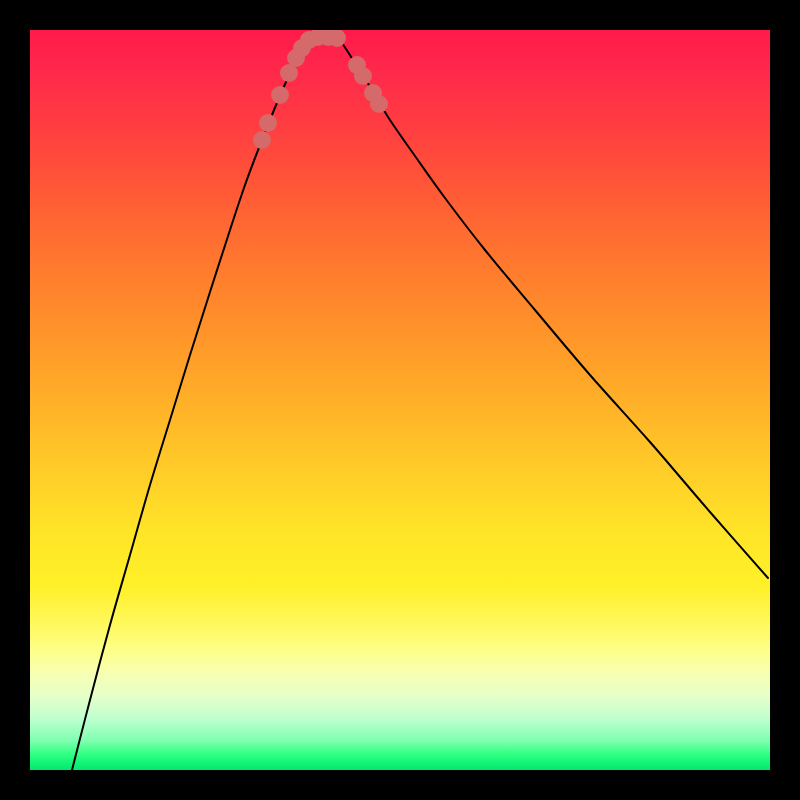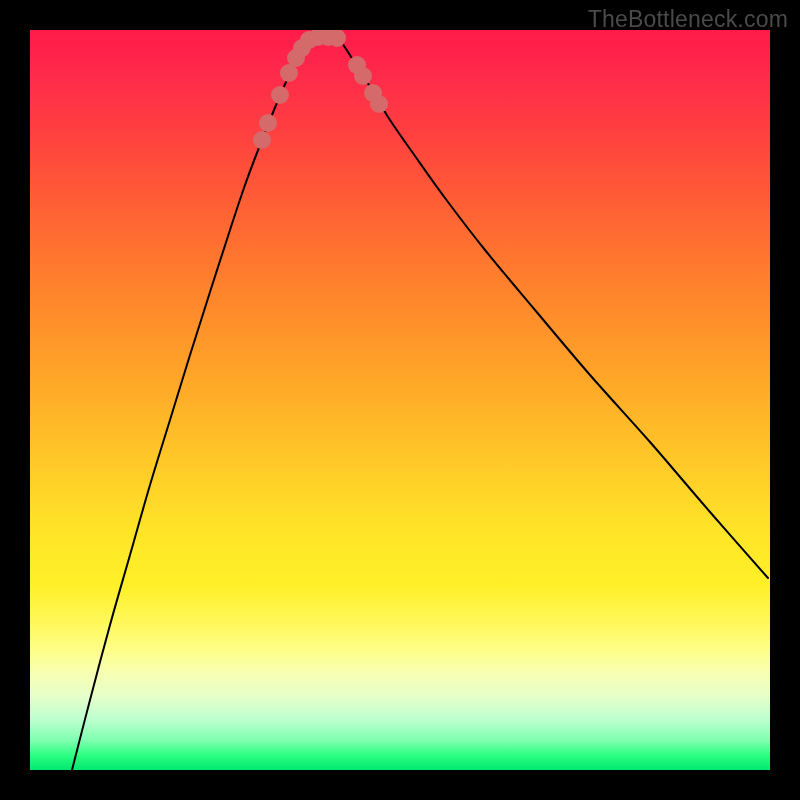--- a/index.html
+++ b/index.html
@@ -81,14 +81,13 @@
         <circle cx="279" cy="10" r="9" fill="#d46a6a"></circle>
         <circle cx="288" cy="7" r="9" fill="#d46a6a"></circle>
         <circle cx="298" cy="7" r="9" fill="#d46a6a"></circle>
         <circle cx="307" cy="8" r="9" fill="#d46a6a"></circle>
         <circle cx="327" cy="35" r="9" fill="#d46a6a"></circle>
         <circle cx="333" cy="46" r="9" fill="#d46a6a"></circle>
         <circle cx="343" cy="63" r="9" fill="#d46a6a"></circle>
         <circle cx="349" cy="74" r="9" fill="#d46a6a"></circle>
       </svg>
   </div>
-  <div class="watermark">TheBottleneck.com</div>
 </div>
 
 </body></html>

